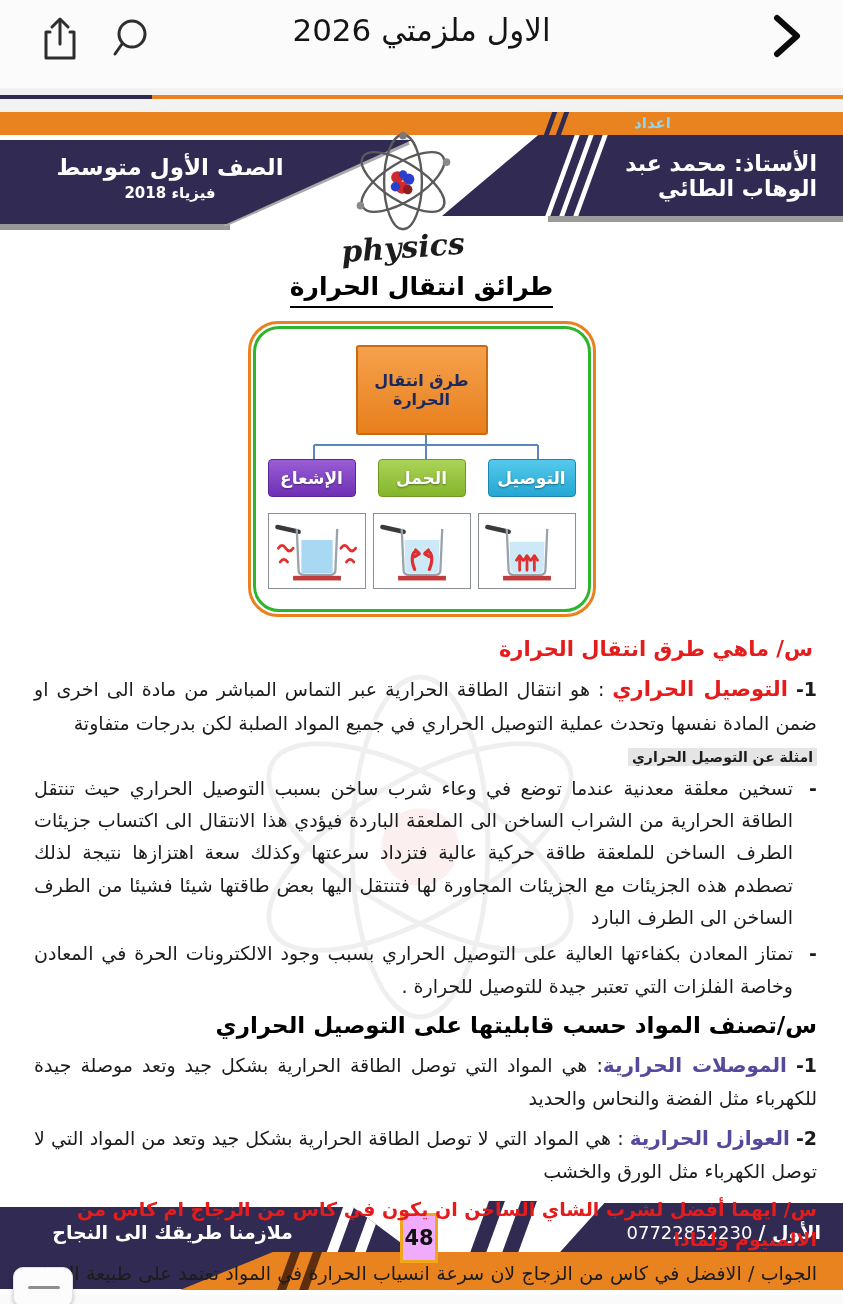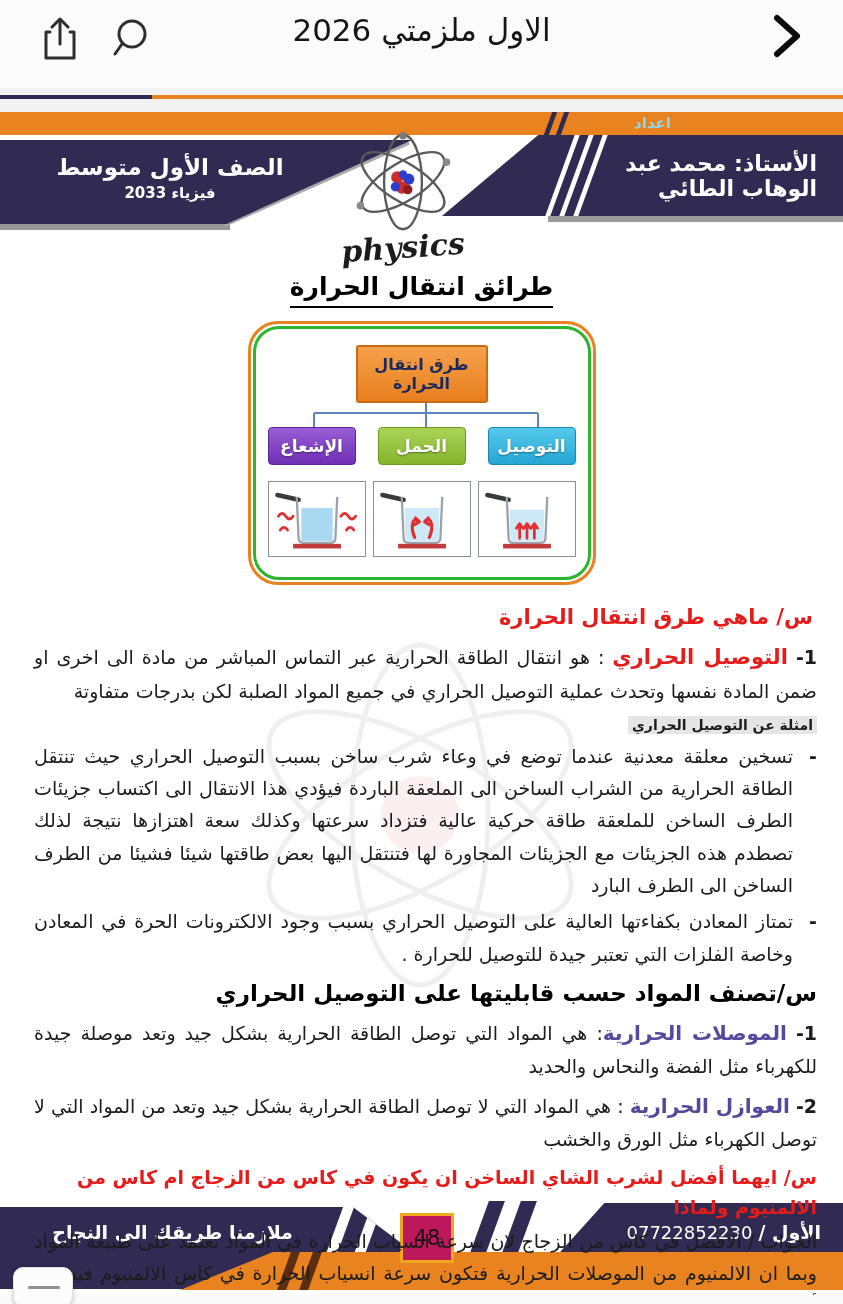--- a/index.html
+++ b/index.html
@@ -49,21 +49,21 @@
     font-size:30px; color:#1c1c1c; transform:rotate(-4deg); margin-top:-8px; }
 
   
   .doc-title { text-align:center; margin-top:10px; }
   .doc-title span { font-size:25px; font-weight:800; color:#000; border-bottom:2.5px solid #000;
     padding-bottom:5px; direction:rtl; }
 
   
   .diagram-outer { width:348px; margin:20px auto 0; border:3px solid #e8821e; border-radius:30px; padding:2px; }
   .diagram-inner { border:3px solid #2db52d; border-radius:26px; padding:16px 10px 20px; }
-  .root-box { width:132px; margin:0 auto; padding:8px 4px; text-align:center;
+  .root-box { width:132px; margin:0 auto; padding:24px 4px; text-align:center;
     background:linear-gradient(#f5a14c,#e87f1d); border:2px solid #c96a12; border-radius:3px;
     color:#1b2a5e; font-weight:bold; font-size:16px; direction:rtl; }
   .connectors { display:block; margin:0 auto; }
   .node-row { display:flex; justify-content:space-between; direction:rtl; padding:0 2px; }
   .node { width:88px; padding:8px 0; text-align:center; border-radius:4px; color:#fff;
     font-weight:bold; font-size:17px; text-shadow:0 1px 2px rgba(0,0,0,.4); border:1px solid rgba(0,0,0,.25); }
   .node.c0 { background:linear-gradient(#55c9ec,#24a7d4); border-color:#1b87ae; }
   .node.c1 { background:linear-gradient(#aad457,#85b52c); border-color:#6d9922; }
   .node.c2 { background:linear-gradient(#9a5ed6,#6f2fb4); border-color:#5a2596; }
   .img-row { display:flex; justify-content:space-between; direction:rtl; margin-top:16px; padding:0 2px; }
@@ -94,23 +94,23 @@
   .f-left .slit { position:absolute; top:0; height:100%; width:11px; background:#ffffff; transform:skewX(-20deg); }
   .f-slogan { position:absolute; top:0; bottom:0; right:115px; left:40px; display:flex; align-items:center;
     justify-content:center; color:#fff; font-weight:800; font-size:19px; direction:rtl; }
   .f-right { position:absolute; top:8px; left:552px; right:0; height:58px; background:#312a52;
     clip-path:polygon(18% 0,100% 0,100% 100%,0 100%); }
   .f-phone { position:absolute; top:0; bottom:0; right:22px; left:40px; display:flex; align-items:center;
     justify-content:flex-start; direction:rtl; color:#fff; font-size:18px; gap:6px; }
   .f-phone b { font-size:19px; }
   .navy-stripe { position:absolute; width:16px; background:#312a52; transform:skewX(-20deg); }
   .ns1 { top:6px; height:60px; left:478px; } .ns2 { top:6px; height:60px; left:510px; }
-  .pagenum { position:absolute; top:18px; left:400px; width:54px; height:50px; background:#be185d;
+  .pagenum { position:absolute; top:18px; left:400px; width:38px; height:50px; background:#f0abfc;
     border:3px solid #f0a71c; display:flex; align-items:center; justify-content:center;
-    font-size:21px; font-weight:normal; color:#111; }
+    font-size:21px; font-weight:bold; color:#111; }
   .navy-lower { position:absolute; top:58px; left:0; width:320px; height:36px; background:#312a52; }
   .band-orange-btm { position:absolute; top:57px; left:180px; right:0; height:38px; background:#e8831f;
     clip-path:polygon(14% 0,100% 0,100% 100%,0 100%); }
   .band-orange-btm .dstripe { position:absolute; top:0; height:100%; width:9px; background:#5c2d0e;
     transform:skewX(-20deg); }
 
   
   .scrubber { position:absolute; left:13px; top:1267px; width:60px; height:40px; background:#fcfcfc;
     border:1px solid #e3e3e3; border-radius:10px; box-shadow:0 1px 4px rgba(0,0,0,.25); cursor:pointer; z-index:9; }
   .scrubber .dash { position:absolute; left:14px; top:18px; width:32px; height:3px; background:#8f8f8f; border-radius:2px; }
@@ -163,21 +163,21 @@
       <div class="stripe" style="left:118px;"></div>
       <div class="stripe" style="left:132px;"></div>
       <div class="stripe" style="left:146px;"></div>
       <div class="teacher">الأستاذ: محمد عبد الوهاب الطائي</div>
     </div>
     <div class="hdr-shadow-right"></div>
 
     <div class="banner-left">
       <div class="txt">
         <div class="grade">الصف الأول متوسط</div>
-        <div class="subject">فيزياء 2033</div>
+        <div class="subject">فيزياء 2018</div>
       </div>
     </div>
     <div class="hdr-shadow-left"></div>
     <div class="hdr-shadow-slant"></div>
 
     <div class="logo">
       <svg viewBox="0 0 140 110" width="140" height="104">
         <g fill="none" stroke="#5a5a5a" stroke-width="2.5">
           <ellipse cx="70" cy="55" rx="20" ry="50"></ellipse>
           <ellipse cx="70" cy="55" rx="20" ry="50" transform="rotate(58 70 55)"></ellipse>

